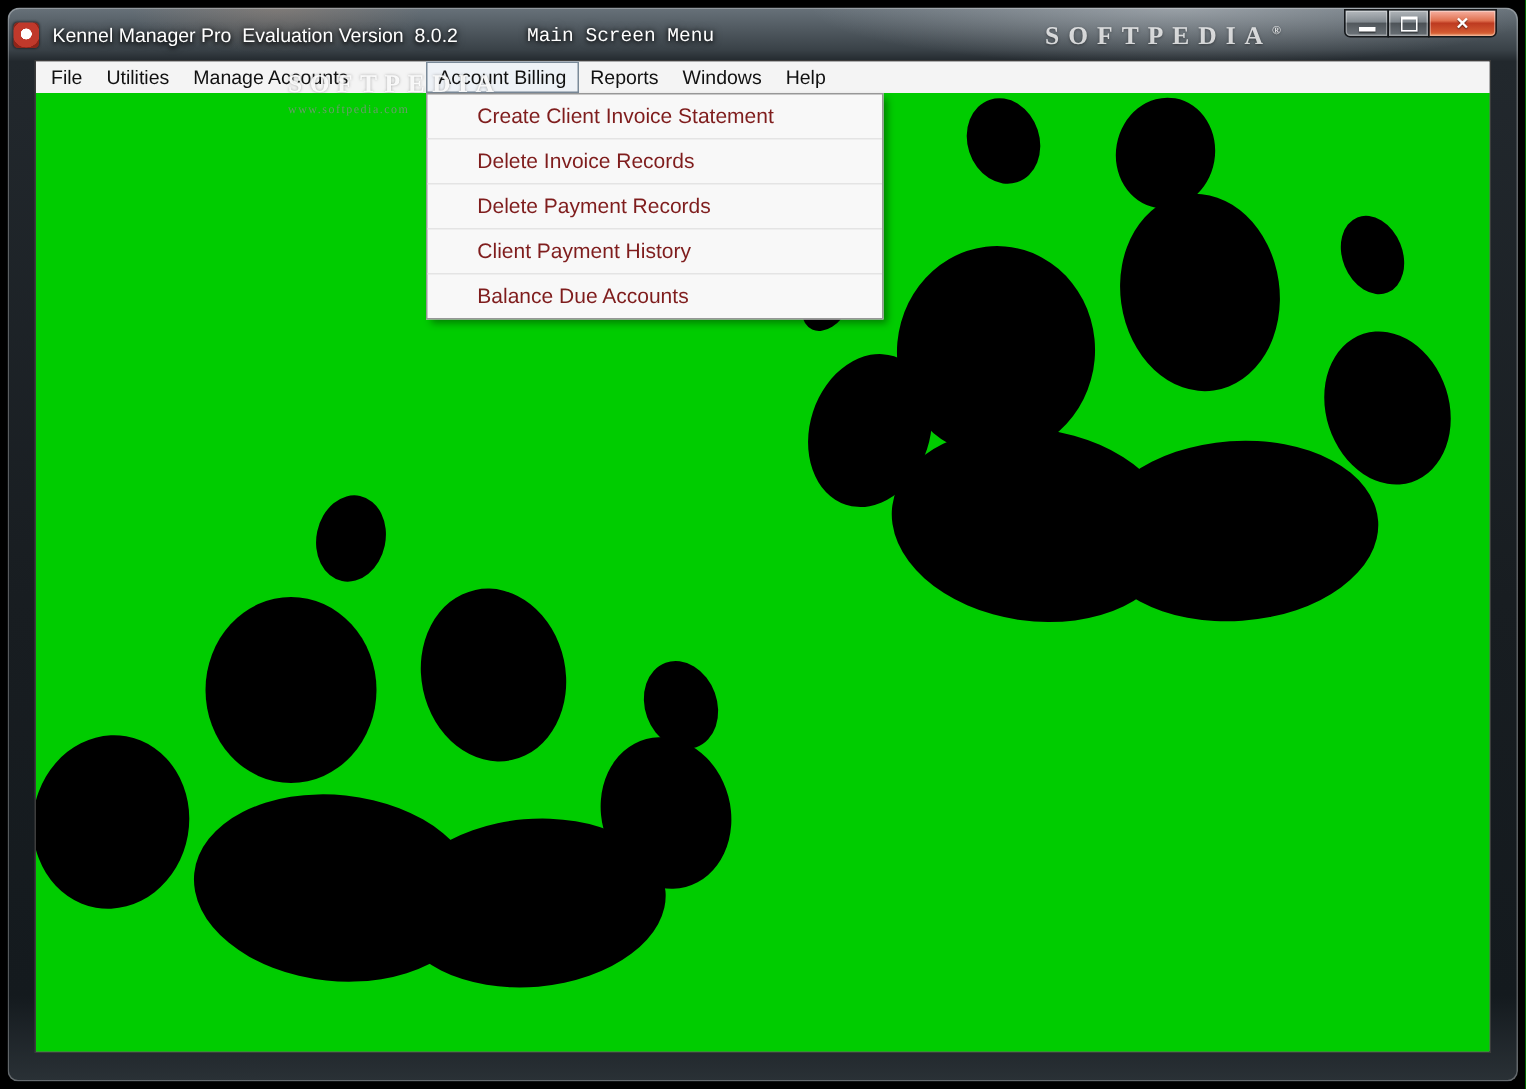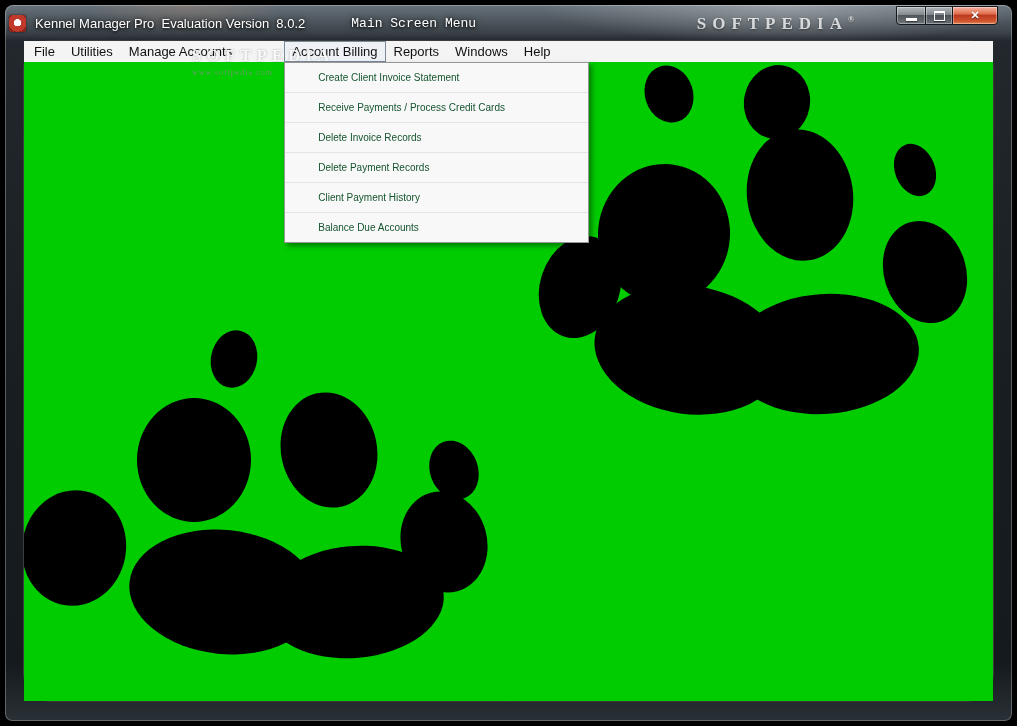--- a/index.html
+++ b/index.html
@@ -51,41 +51,41 @@
   .win-btn.close{
     width:46px;border-radius:0 0 4px 0;
     background:linear-gradient(180deg,#f7b3a4 0%, #e0704f 40%, #bd3a20 50%, #d25830 85%, #e98955 100%);
   }
   .min-glyph{width:11px;height:3px;background:#fff;transform:translateY(4px);box-shadow:0 1px 1px rgba(0,0,0,0.5);}
   .max-glyph{width:9px;height:7px;border:1px solid #fff;border-top-width:2px;box-shadow:0 1px 1px rgba(0,0,0,0.5);}
   .close-glyph{font-size:11px;font-weight:bold;text-shadow:0 1px 1px rgba(0,0,0,0.6);}
   
   .client{
     position:absolute;left:19px;top:36px;width:969px;height:660px;
-    background:#f4f4f4;outline:1px solid #3c3c3c;border-radius:28px;
+    background:#f4f4f4;outline:1px solid #3c3c3c;
   }
   
   .menubar{
     height:21px;background:#f4f4f4;display:flex;align-items:stretch;
     font-size:13px;color:#111;padding-left:2px;position:relative;
   }
   .menu-item{padding:0 8px;line-height:21px;position:relative;}
   .menu-item.active{
     border:1px solid #7a8a99;background:#eef2f7;line-height:19px;padding:0 7px;margin-left:44px;
   }
   
   .dropdown{
     position:absolute;left:-1px;top:20px;width:303px;
     background:#f8f8f8;border:1px solid #979797;
     box-shadow:3px 3px 5px rgba(0,0,0,0.38);
     z-index:10;font-weight:normal;
   }
   .dd-item{
     height:29px;line-height:29px;padding-left:33px;
-    font-size:10px;color:#14532d;white-space:nowrap;
+    font-size:14px;color:#7f1d1d;white-space:nowrap;
   }
   .dd-item:not(:last-child){border-bottom:1px solid #e4e4e4;}
   
   .wm-menu{
     position:absolute;left:168px;top:7px;z-index:60;pointer-events:none;
     font-family:"Liberation Serif",serif;font-weight:bold;font-size:17px;
     letter-spacing:5px;color:rgba(255,255,255,0.9);
     text-shadow:0 0 2px rgba(120,120,120,0.65);
     line-height:16px;
   }
@@ -127,21 +127,20 @@
   <div class="client">
 
     <div class="menubar">
       <div class="menu-item">File</div>
       <div class="menu-item">Utilities</div>
       <div class="menu-item">Manage Accounts</div>
       <div class="menu-item active">
         <span>Account Billing</span>
         <div class="dropdown">
           <div class="dd-item">Create Client Invoice Statement</div>
-          <div class="dd-item">Receive Payments / Process Credit Cards</div>
           <div class="dd-item">Delete Invoice Records</div>
           <div class="dd-item">Delete Payment Records</div>
           <div class="dd-item">Client Payment History</div>
           <div class="dd-item">Balance Due Accounts</div>
         </div>
       </div>
       <div class="menu-item">Reports</div>
       <div class="menu-item">Windows</div>
       <div class="menu-item">Help</div>
     </div>

